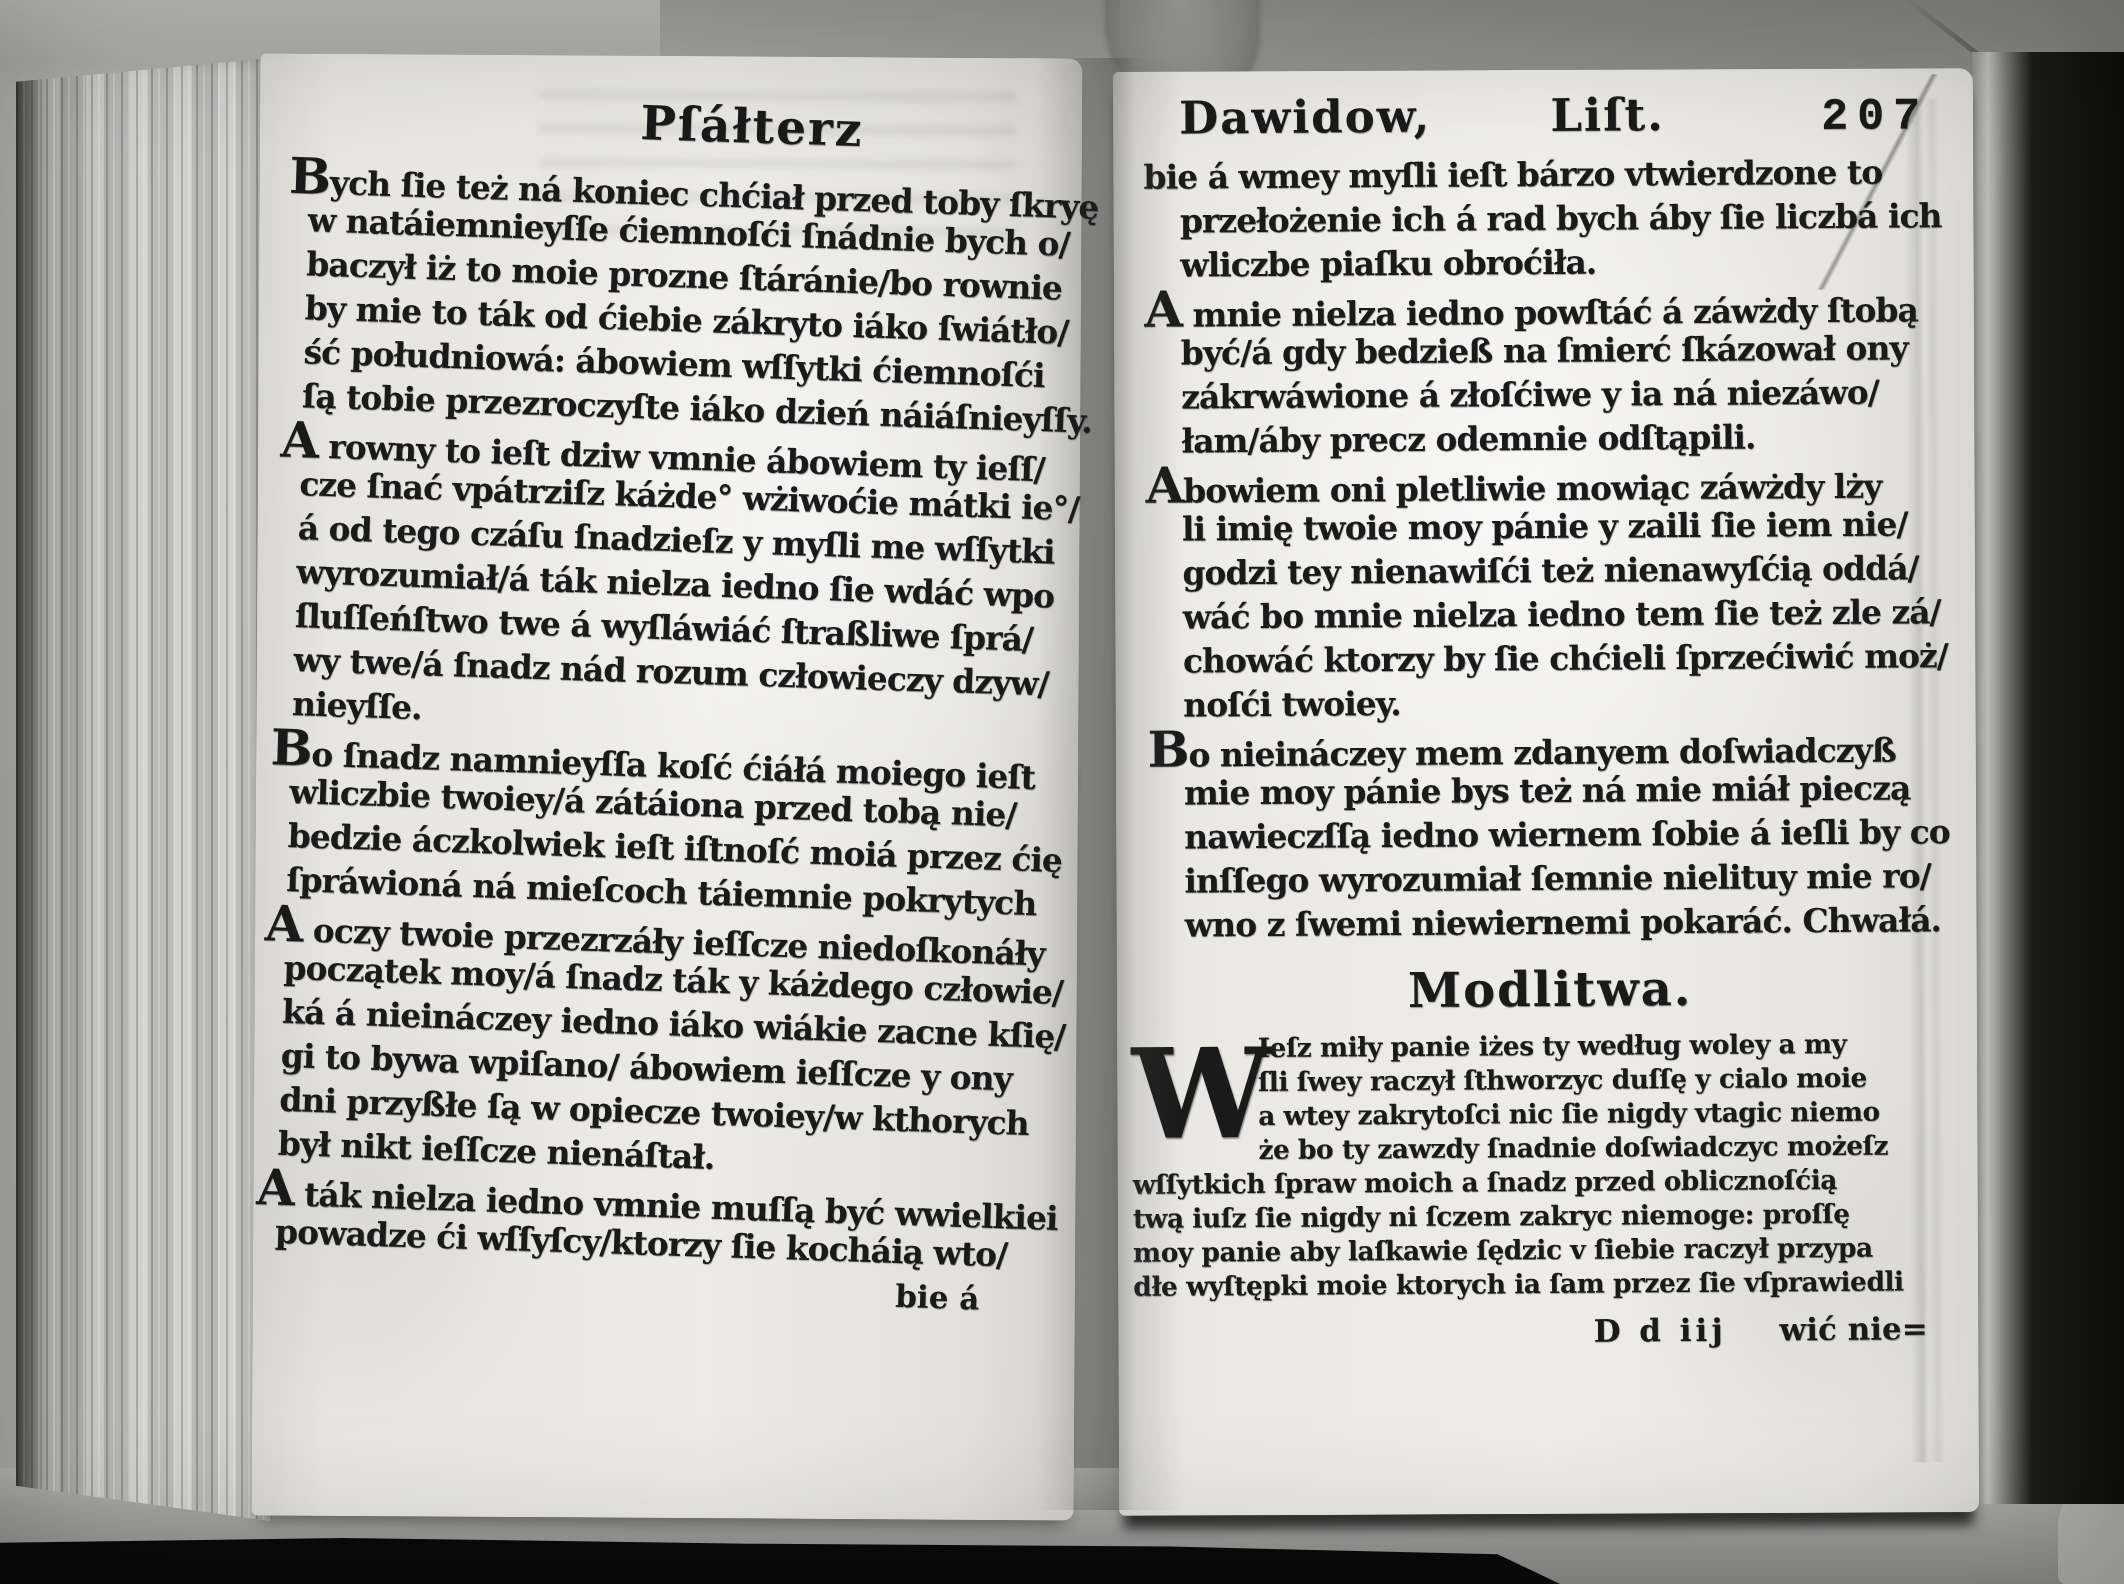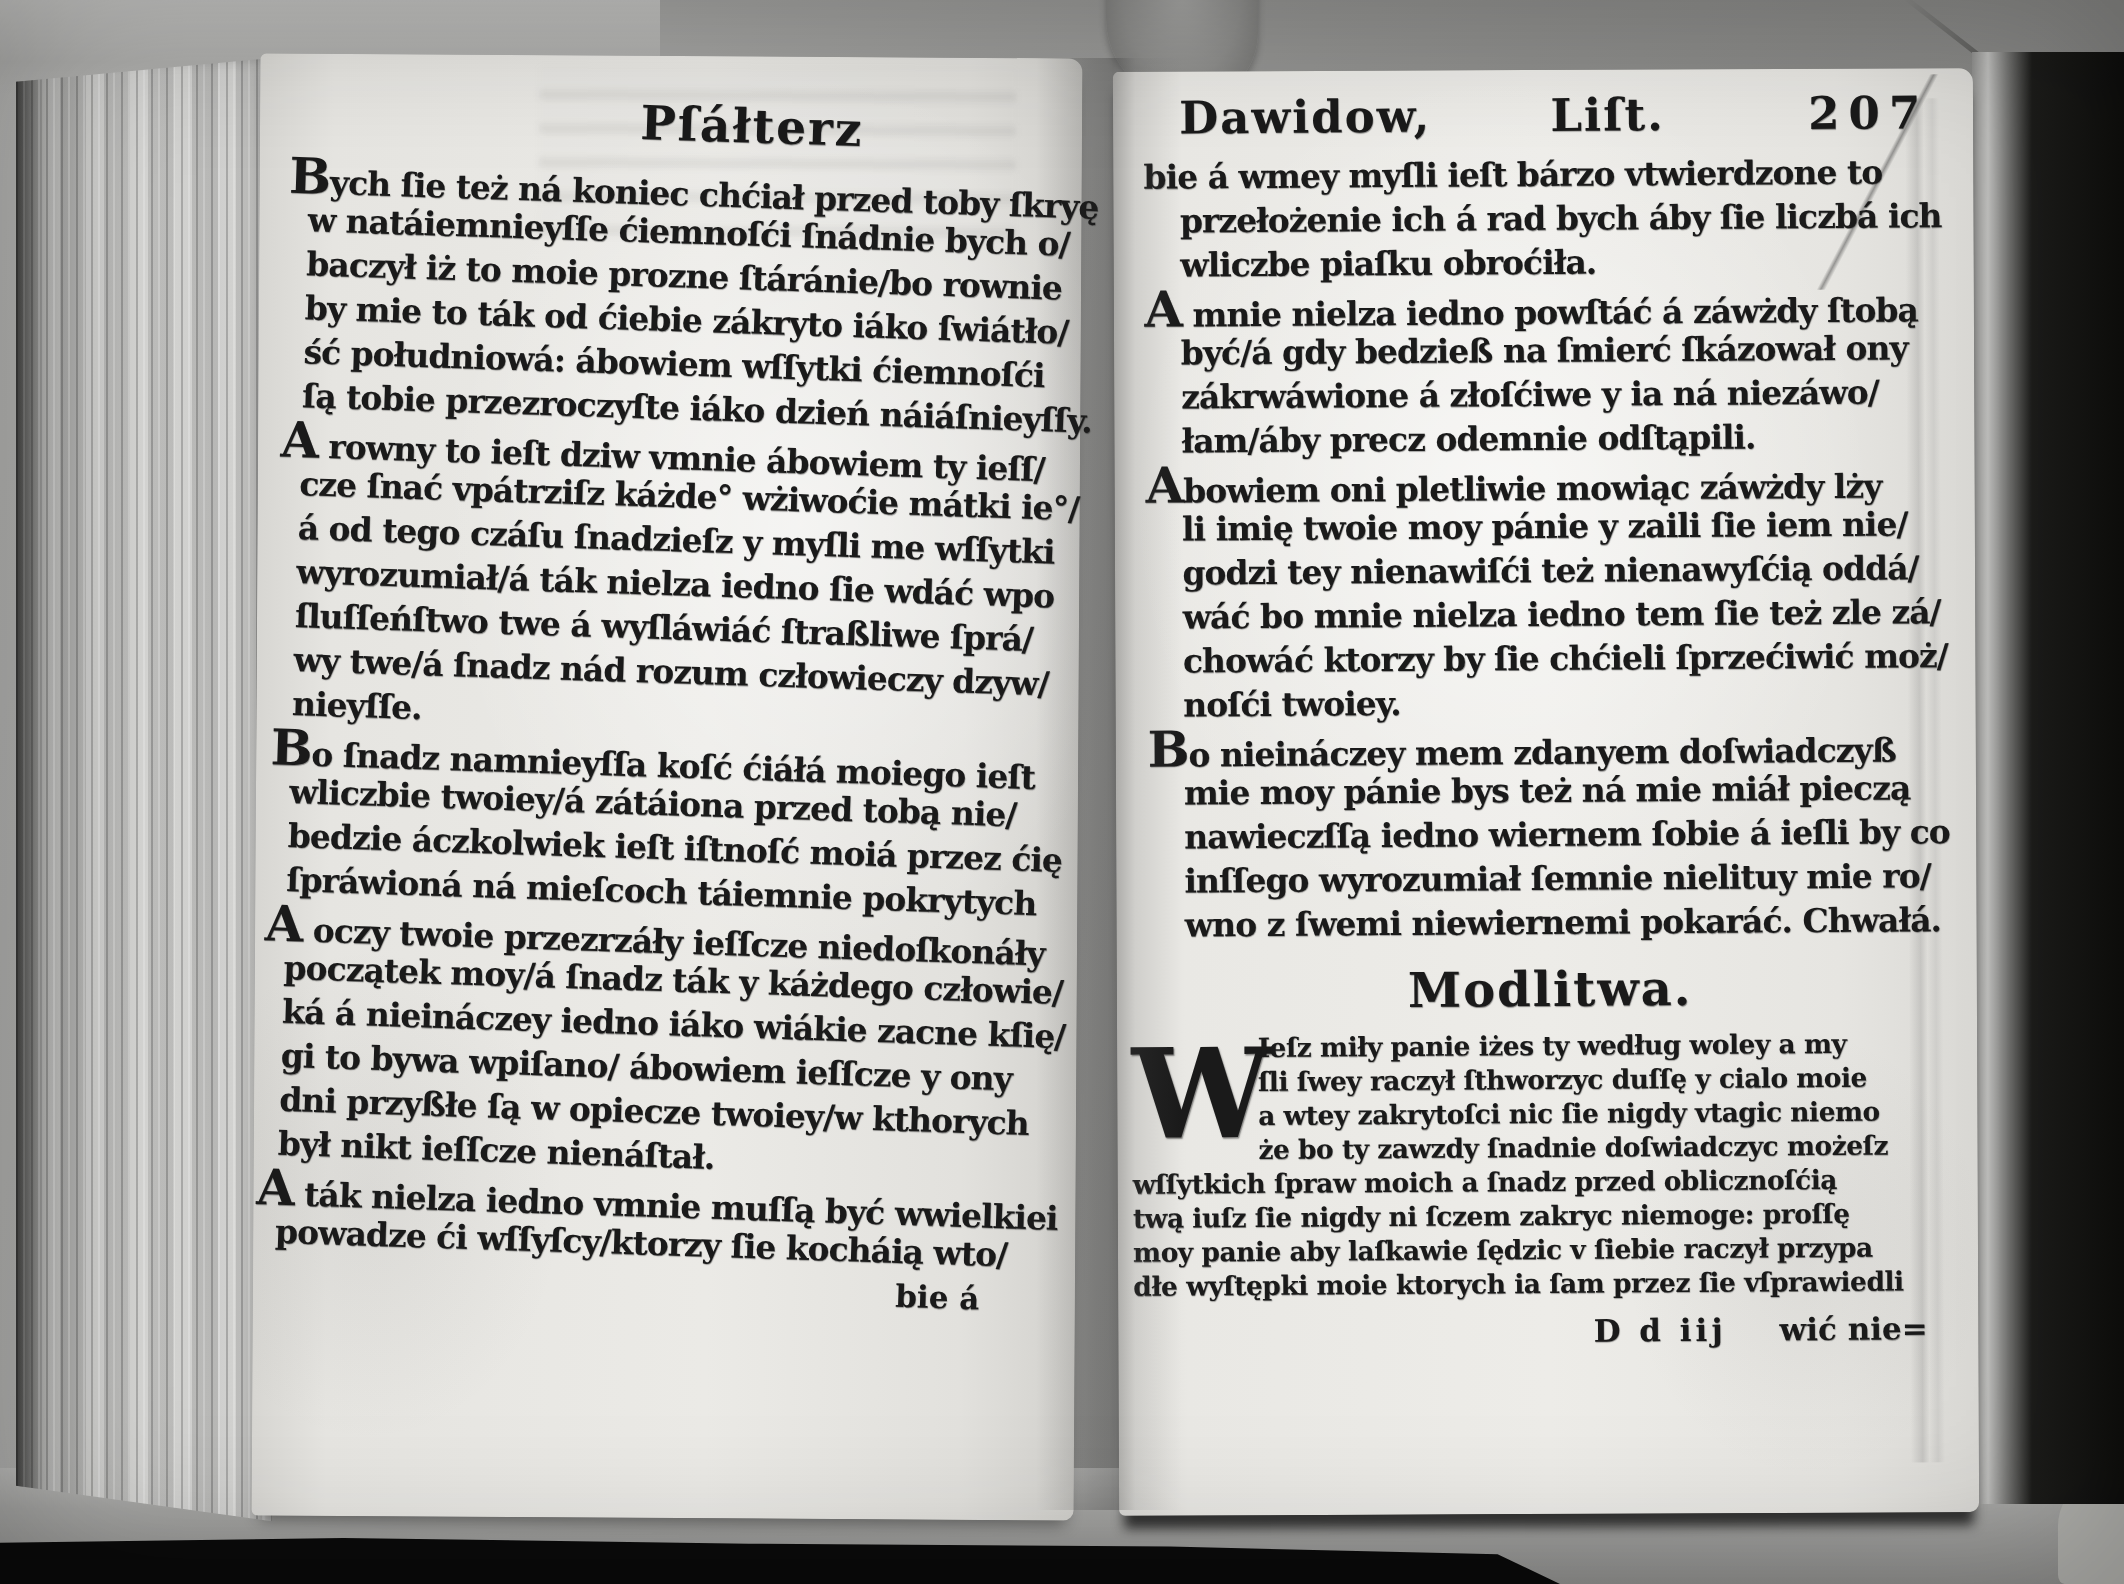--- a/index.html
+++ b/index.html
@@ -64,21 +64,21 @@
   .col{position:absolute;}
   .col-left{left:32px;top:26px;width:772px;transform:rotate(1.5deg);transform-origin:0 0;}
   .col-right{left:30px;top:18px;width:802px;transform:rotate(-0.15deg);transform-origin:0 0;}
 
   .ink{text-shadow:0.5px 0.8px 0.9px rgba(25,25,25,0.45);}
   .page-header{font-weight:bold;}
   .header-left{font-size:47px;text-align:center;padding-left:150px;letter-spacing:2px;height:74px;line-height:64px;}
   .header-right{display:flex;align-items:baseline;font-size:45px;height:66px;line-height:58px;}
   .rt1{margin-left:36px;letter-spacing:2px;}
   .rt2{margin-left:119px;letter-spacing:2px;}
-  .rt3{margin-left:auto;margin-right:16px;letter-spacing:9px;}
+  .rt3{margin-left:auto;margin-right:16px;letter-spacing:9px;font-family:Liberation Mono, monospace;}
 
   .tline{white-space:nowrap;font-weight:bold;font-size:33px;height:44px;line-height:44px;
     letter-spacing:-1px;overflow:visible;text-shadow:0.5px 0.8px 0.9px rgba(25,25,25,0.45);}
   .col-left .tline{padding-left:20px;}
   .col-right .tline{padding-left:36px;}
   .tline.pstart,.tline.flush{padding-left:0;}
   .tline.pstart::first-letter{font-size:1.5em;}
 
   .catchword-left{font-weight:bold;font-size:31px;text-align:right;padding-right:46px;margin-top:4px;
     text-shadow:0.5px 0.8px 0.9px rgba(25,25,25,0.45);}

